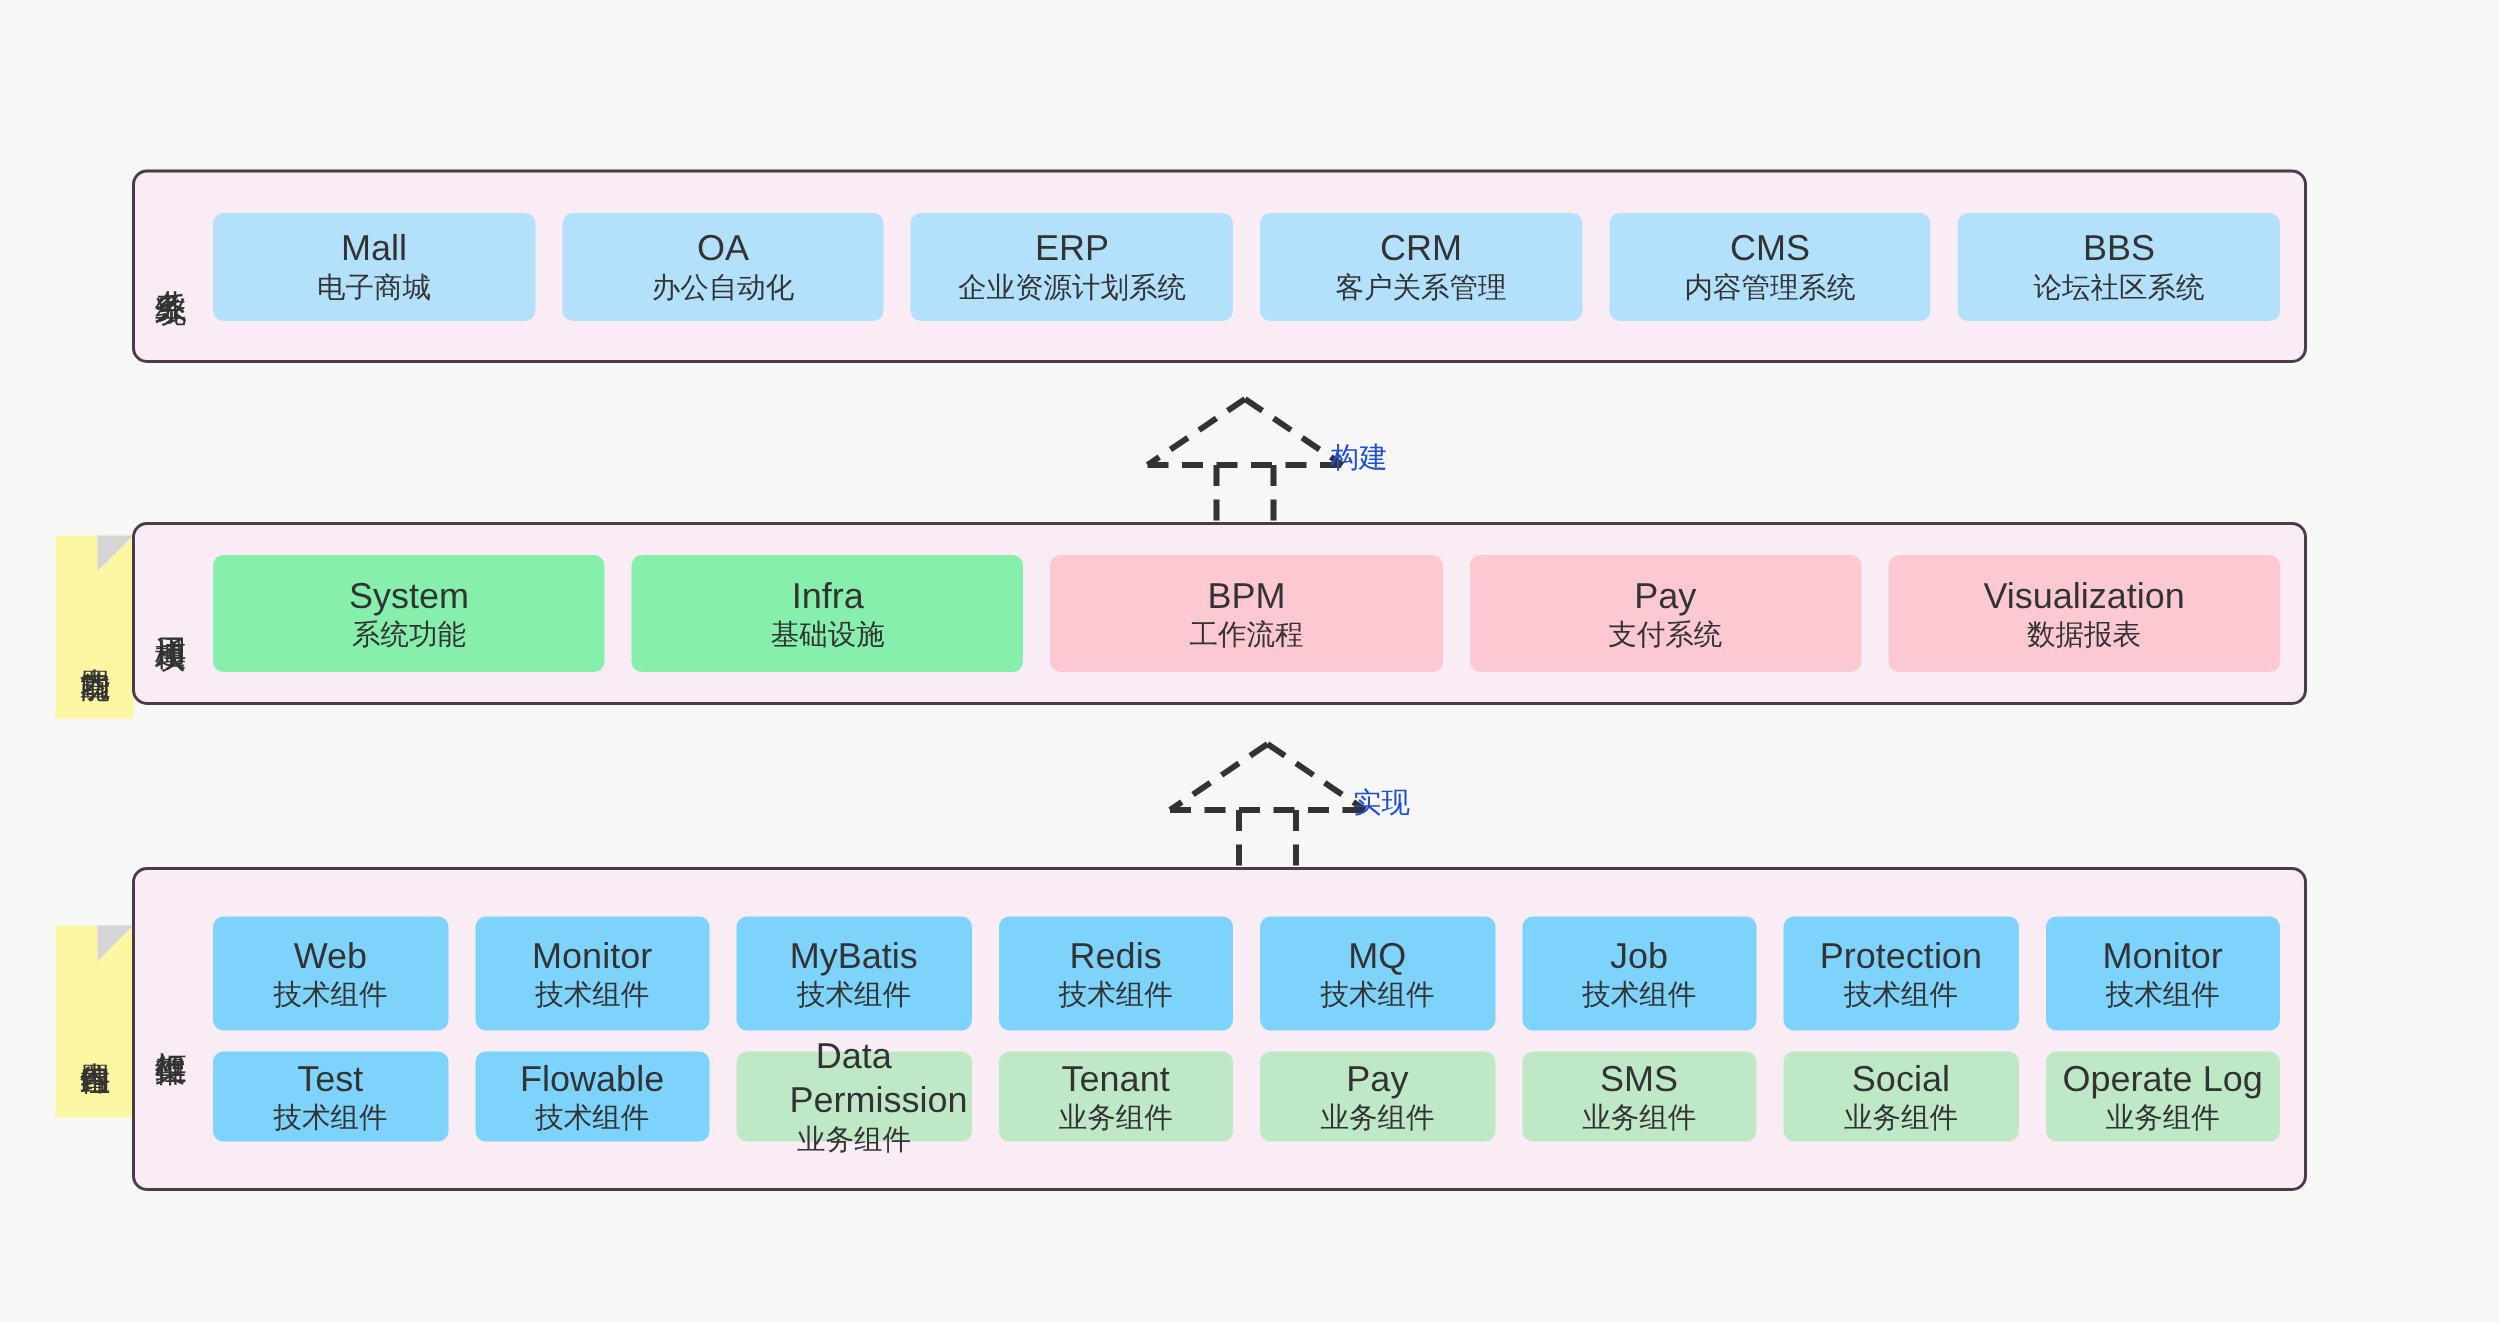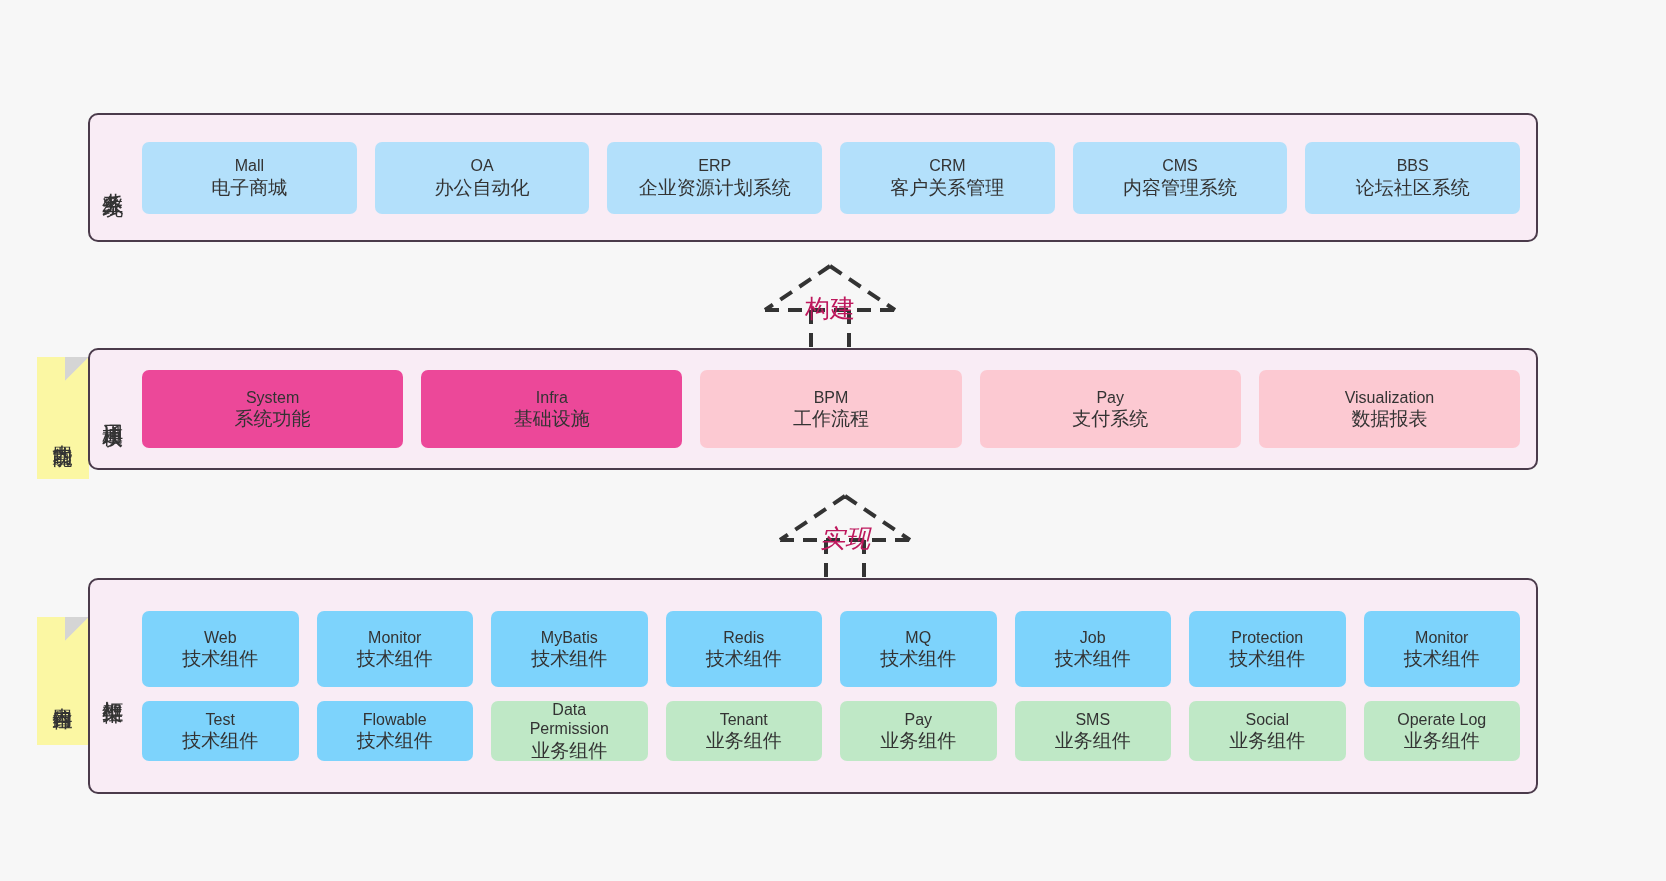--- a/index.html
+++ b/index.html
@@ -57,26 +57,26 @@
     border-radius: 7px;
     display: flex;
     flex-direction: column;
     align-items: center;
     justify-content: center;
     text-align: center;
     line-height: 1.22;
     box-sizing: border-box;
     padding: 4px 6px;
   }
-  .cell .en { font-size: 16px; }
+  .cell .en { font-size: 24px; }
   .cell .cn { font-size: 19px; }
 
   
   .c-blue        { background: #b3e0fb; }
-  .c-red-strong  { background: #ec4899; }
+  .c-red-strong  { background: #86efac; }
   .c-red-light   { background: #fcc9d2; }
   .c-green-strong{ background: #7dd3fc; }
   .c-green-light { background: #bfe8c6; }
 
   
   .sticky {
     position: absolute;
     width: 52px;
     background: #fbf7a3;
     display: flex;
@@ -115,23 +115,23 @@
     position: absolute;
     width: 190px;
     height: 100px;
   }
   .connector svg { display: block; overflow: visible; }
   .connector .conn-label {
     position: absolute;
     left: 0;
     right: 0;
     top: 34px;
-    text-align: center;
-    font-size: 25px;
-    color: #be185d;
+    text-align: right;
+    font-size: 19px;
+    color: #1d4ed8;
   }
 </style>
 </head>
 <body>
 
 <div class="layer" style="left:88px; top:113px; width:1450px; height:129px;">
   <div class="layer-title">业务系统</div>
   <div class="layer-body">
     <div class="row" style="height:72px;">
       <div class="cell c-blue">
@@ -194,21 +194,21 @@
         <span class="cn">支付系统</span>
       </div>
       <div class="cell c-red-light">
         <span class="en">Visualization</span>
         <span class="cn">数据报表</span>
       </div>
     </div>
   </div>
 </div>
 
-<div class="connector" style="left:750px; top:488px;font-style:italic;">
+<div class="connector" style="left:750px; top:488px;">
   <svg width="190" height="100" viewBox="0 0 190 100" aria-hidden="true">
     <path d="M95 8 L160 52 M95 8 L30 52 M30 52 L160 52" fill="none" stroke="#333333" stroke-width="4" stroke-dasharray="14,9" stroke-linecap="butt"></path>
     <path d="M76 52 L76 92 M114 52 L114 92 M76 92 L114 92" fill="none" stroke="#333333" stroke-width="4" stroke-dasharray="14,9" stroke-linecap="butt"></path>
   </svg>
   <div class="conn-label">实现</div>
 </div>
 
 <div class="sticky" style="left:37px; top:617px; height:128px;">
   <span>内置组件</span>
 </div>

